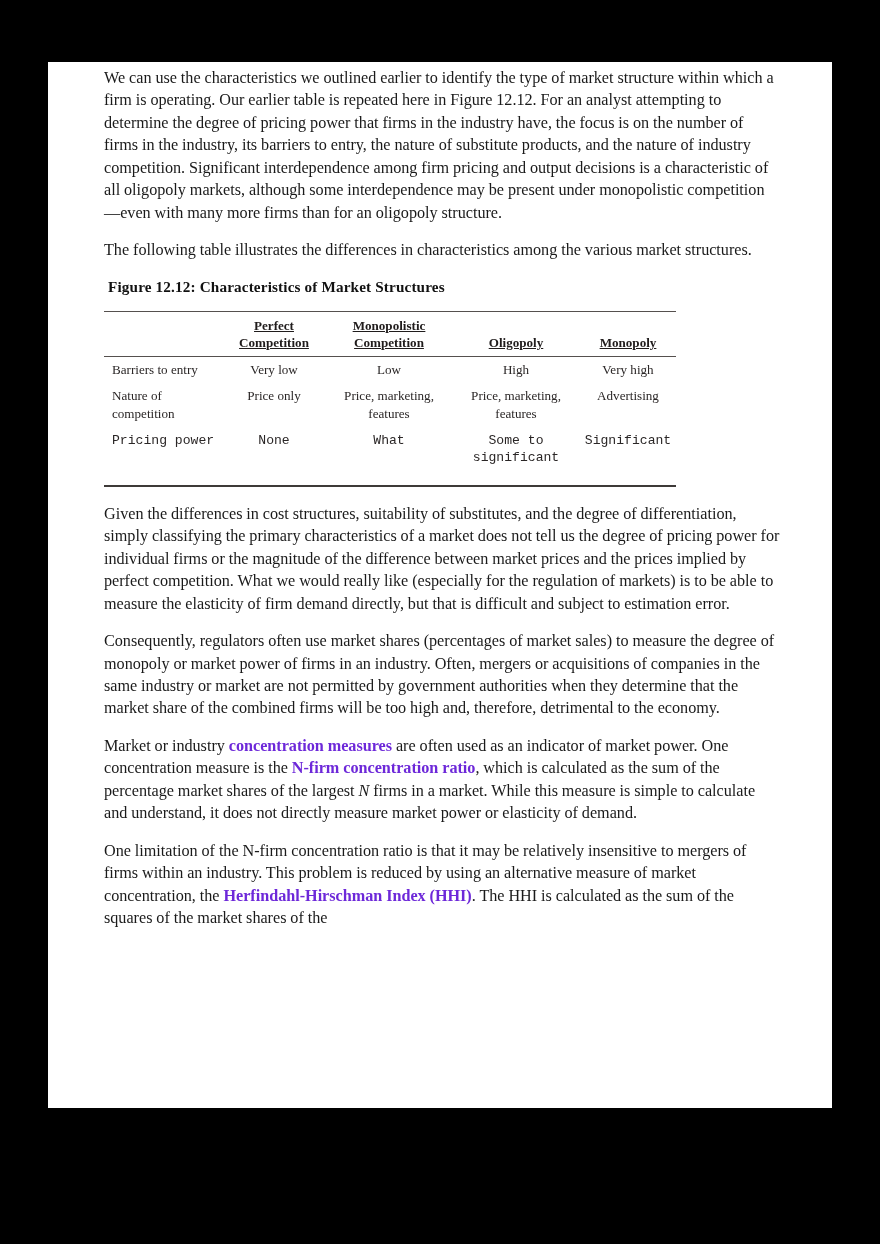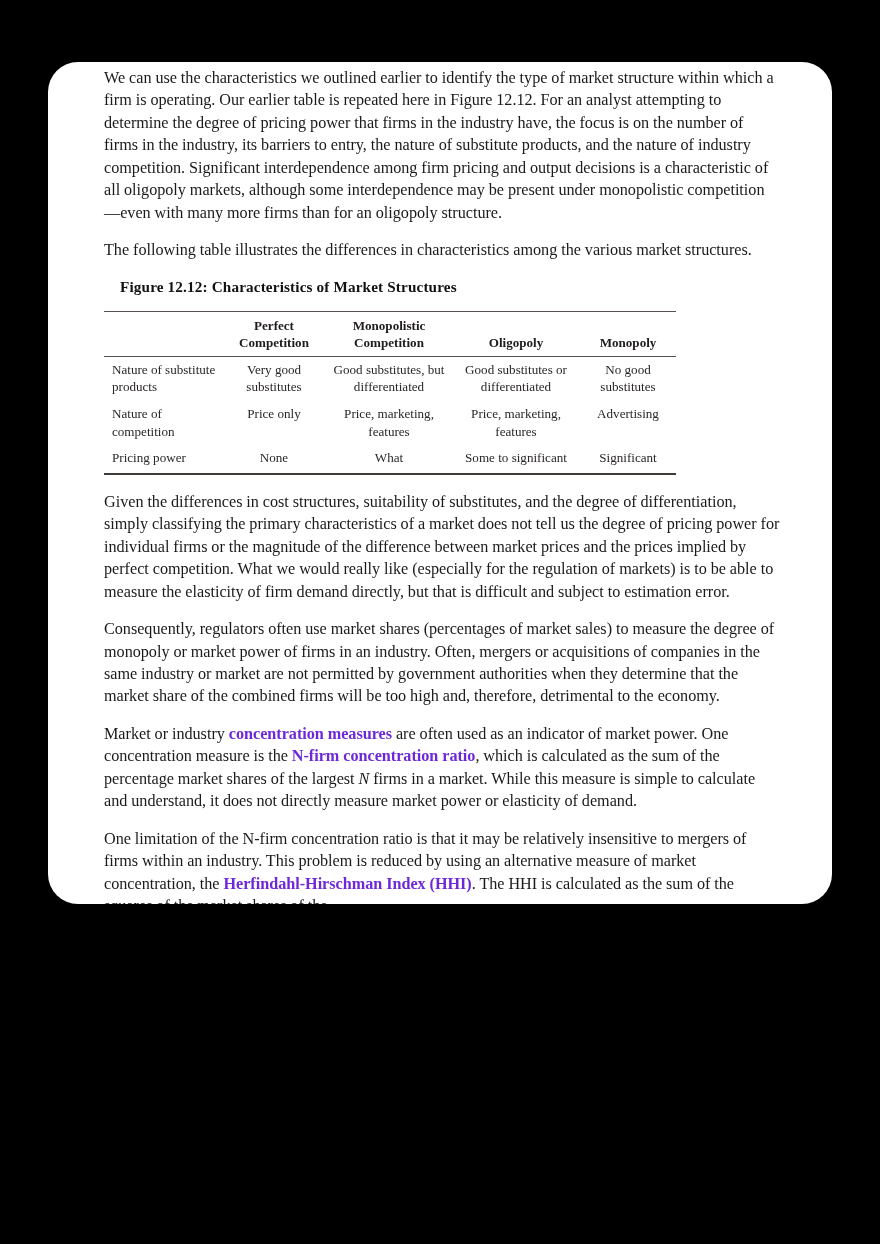--- a/index.html
+++ b/index.html
@@ -12,24 +12,23 @@
     width: 880px;
     height: 1244px;
     overflow: hidden;
     font-family: "Liberation Serif", "DejaVu Serif", serif;
   }
   #page {
     position: absolute;
     left: 48px;
     top: 62px;
     width: 784px;
-    height: 842px;
+    height: 1046px;
     background: #ffffff;
     overflow: hidden;
-    border-radius: 30px;
   }
   #content {
     position: absolute;
     left: 56px;
     top: 5px;
     width: 676px;
   }
   p.body-par {
     margin: 0 0 0 0;
     font-size: 16.2px;
@@ -39,21 +38,21 @@
     letter-spacing: -0.02px;
     word-spacing: -0.1px;
   }
   p.gap-after {
     margin-bottom: 15px;
   }
   .fig-caption {
     font-size: 15.2px;
     font-weight: bold;
     color: #111111;
-    margin: 0 0 14px 16px;
+    margin: 0 0 14px 4px;
     line-height: 20px;
     letter-spacing: 0.15px;
   }
   
   .fig-table-wrap {
     width: 572px;
     margin: 0 0 16px 0;
   }
   table.mk {
     border-collapse: collapse;
@@ -64,37 +63,39 @@
     table-layout: fixed;
   }
   table.mk thead th {
     font-weight: bold;
     text-align: center;
     vertical-align: bottom;
     padding: 5px 2px 4px 2px;
     border-top: 1.6px solid #55504e;
     border-bottom: 1.6px solid #55504e;
     color: #201c1c;
+    text-decoration: underline;
   }
   table.mk thead th.rowhead {
     border-top: 1.6px solid #55504e;
     border-bottom: 1.6px solid #55504e;
   }
   table.mk tbody td {
     text-align: center;
     vertical-align: top;
     padding: 4px 2px 5px 2px;
   }
   table.mk tbody td.rowhead {
     text-align: left;
     padding-left: 8px;
   }
   table.mk tbody tr.last td {
     border-bottom: 2.2px solid #3e3a38;
-    padding-bottom: 6px;
+    padding-bottom: 18px;
+    font-family: Liberation Mono, monospace;
   }
   col.c1 { width: 118px; }
   col.c2 { width: 104px; }
   col.c3 { width: 126px; }
   col.c4 { width: 128px; }
   col.c5 { width: 96px; }
   .hdr-l1 { display: block; }
   .hdr-l2 { display: block; }
   b, strong { font-weight: bold; color: #6d28d9; }
   i, em { font-style: italic; }
@@ -139,25 +140,25 @@
               <span class="hdr-l2">Oligopoly</span>
             </th>
             <th>
               <span class="hdr-l1"></span>
               <span class="hdr-l2">Monopoly</span>
             </th>
           </tr>
         </thead>
         <tbody>
           <tr>
-            <td class="rowhead">Nature of substitute products</td>
-            <td>Very good substitutes</td>
-            <td>Good substitutes, but differentiated</td>
-            <td>Good substitutes or differentiated</td>
-            <td>No good substitutes</td>
+            <td class="rowhead">Barriers to entry</td>
+            <td>Very low</td>
+            <td>Low</td>
+            <td>High</td>
+            <td>Very high</td>
           </tr>
           <tr>
             <td class="rowhead">Nature of competition</td>
             <td>Price only</td>
             <td>Price, marketing, features</td>
             <td>Price, marketing, features</td>
             <td>Advertising</td>
           </tr>
           <tr class="last">
             <td class="rowhead">Pricing power</td>

